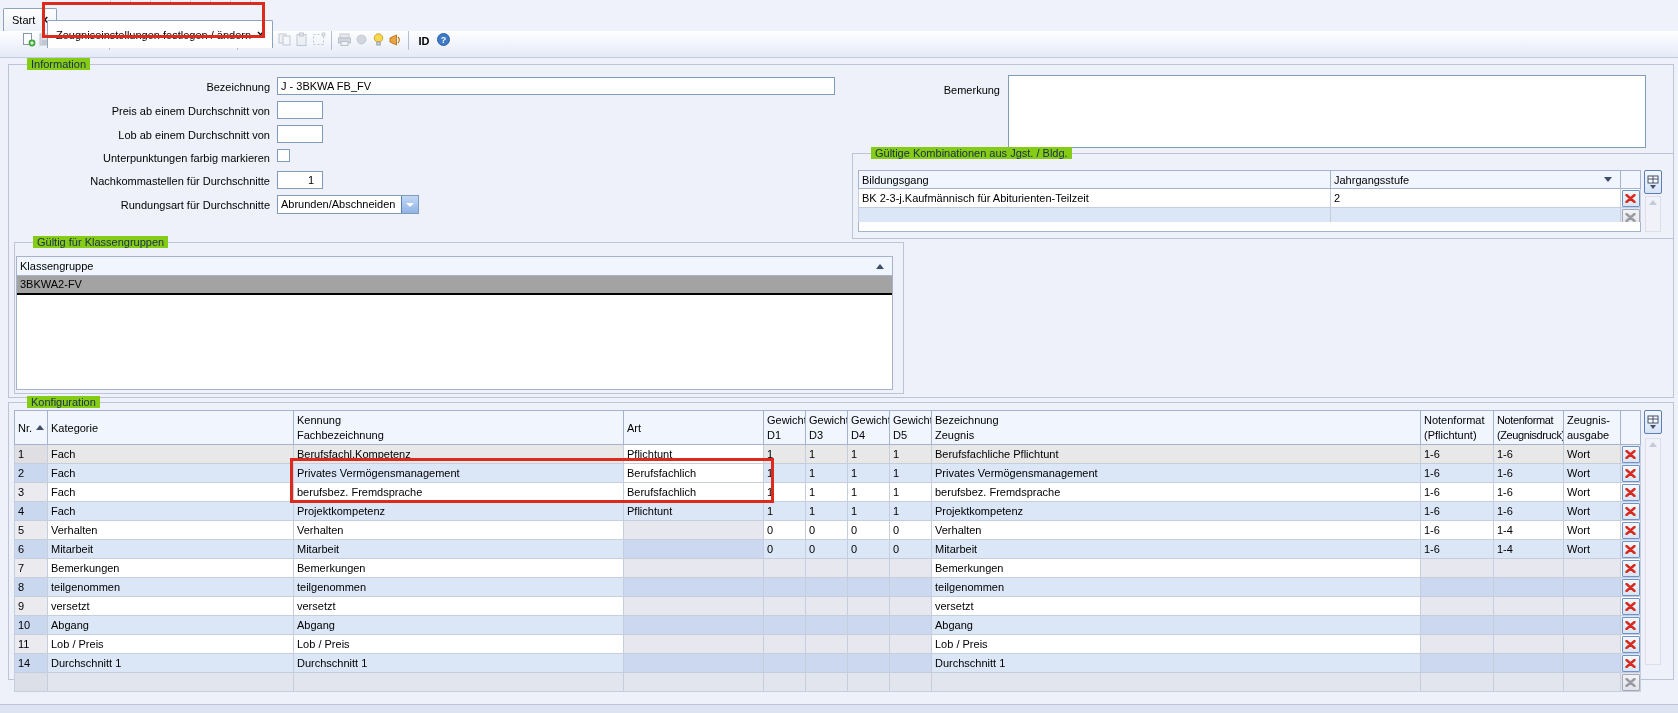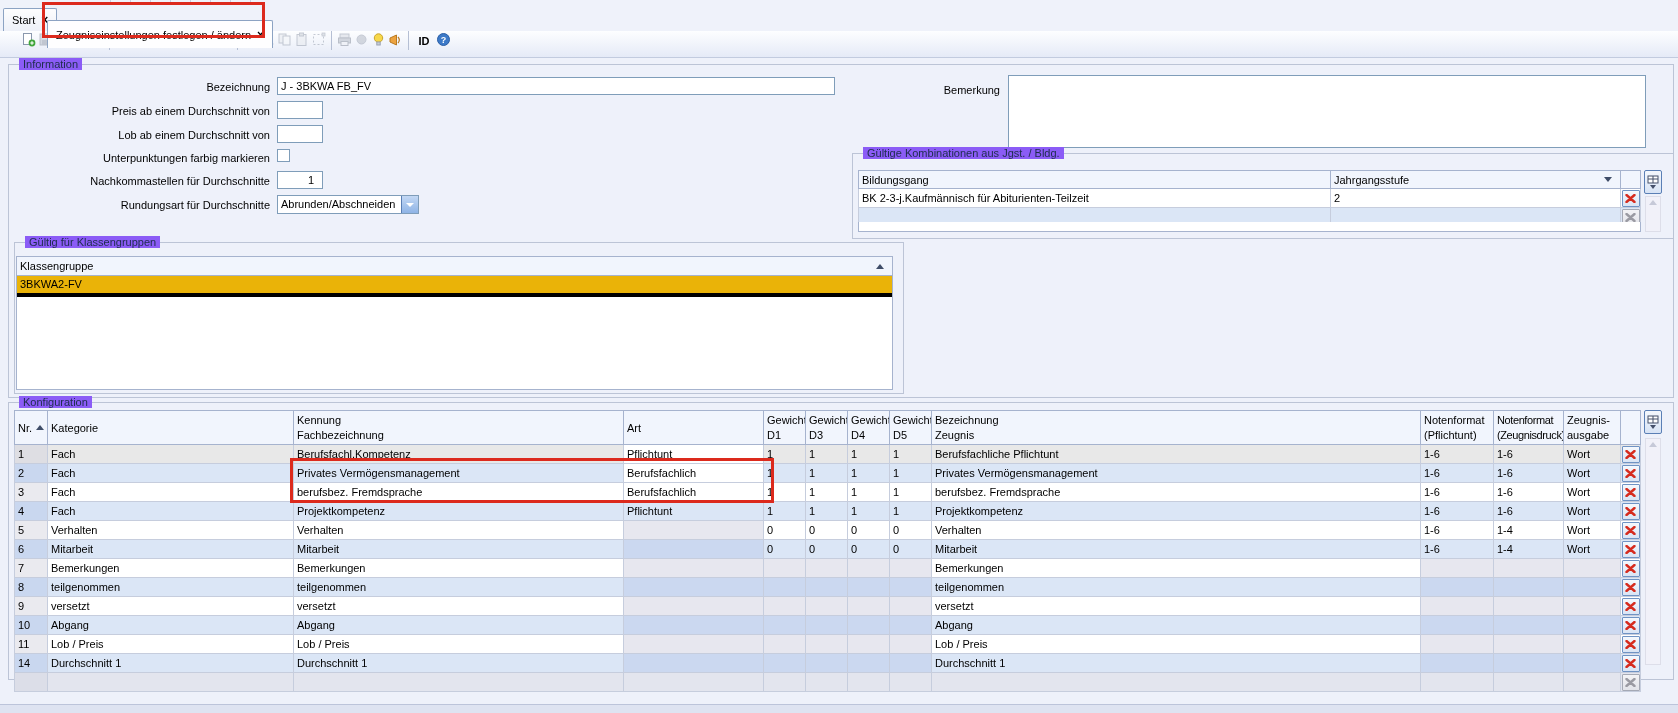--- a/index.html
+++ b/index.html
@@ -17,21 +17,21 @@
   .annotation{position:absolute;border:3px solid #dc2a1d;z-index:40;pointer-events:none}
   
   .toolbar{position:absolute;left:0;top:31px;width:100%;height:27px;display:flex;
     padding-left:20px;background:linear-gradient(#fdfeff,#e5eaf7);border-bottom:1px solid #c2cbdf;box-sizing:border-box}
   .tbtn{width:17px;height:19px;display:flex;align-items:center;justify-content:center;flex:0 0 auto}
   .tbtn.dis{opacity:.55}
   .tsep{width:1px;height:19px;background:#b5bfd4;margin:0 4px;flex:0 0 auto}
   .idbtn{font-weight:bold;width:22px;font-size:11px}
   
   .groupbox{position:absolute;border:1px solid #bcc4d6}
-  .legend{position:absolute;top:-7px;left:10px;background:#8b5cf6;padding:0 4px;color:#1d2c4c;white-space:nowrap}
+  .legend{position:absolute;top:-7px;left:18px;background:#84cc16;padding:0 4px;color:#1d2c4c;white-space:nowrap}
   
   .flabel{position:absolute;width:266px;text-align:right;height:14px;line-height:14px;white-space:nowrap}
   .tinput{position:absolute;border:1px solid #7f9db9;background:#fff;box-sizing:border-box;
     font-family:"Liberation Sans",sans-serif;font-size:11px;padding:1px 3px}
   textarea.tinput{resize:none}
   .checkbox{position:absolute;width:13px;height:13px;background:#fff;border:1px solid #7f9db9;box-sizing:border-box}
   .combo{position:absolute;border:1px solid #7f9db9;background:#fff;box-sizing:border-box}
   .combo .ctext{position:absolute;left:3px;top:2px;white-space:nowrap}
   .cbtn{position:absolute;right:0;top:0;width:17px;height:100%;box-sizing:border-box;
     background:linear-gradient(#c3d8f4,#8fb4e6);border-left:1px solid #5a7fb5;display:flex;align-items:center;justify-content:center}
@@ -69,21 +69,21 @@
   tr.empty-row td{background:#e3e5ee}
   tr.empty-row td.c-nr{background:#dcdee8}
   td.c-x{padding:0;text-align:center;background:inherit}
   .xbtn{display:inline-flex;align-items:center;justify-content:center;width:16px;height:15px;margin-top:1px;
     border:1px solid #6f93c4;border-radius:1px;background:linear-gradient(#f5f8fd,#d9e4f4)}
   .xbtn.gray{border-color:#a5a9b5;background:linear-gradient(#f3f3f6,#e2e3e9)}
   
   .listframe{position:absolute;background:#fff;border:1px solid #a6b3ce;box-sizing:border-box}
   .listhdr{height:18px;line-height:18px;background:#f1f5fd;border-bottom:1px solid #a6b3ce;
     padding:0 8px 0 3px;display:flex;align-items:center;justify-content:space-between}
-  .listrow{height:17px;line-height:17px;background:#eab308;border-bottom:4px solid #000000;padding:0 3px}
+  .listrow{height:17px;line-height:17px;background:#a3a3a3;border-bottom:2px solid #000000;padding:0 3px}
   
   .gridbtn{position:absolute;width:18px;height:24px;box-sizing:border-box;border:1px solid #5a7fb5;border-radius:2px;
     background:linear-gradient(#f3f7fd,#d7e3f5);display:flex;align-items:center;justify-content:center}
   .vtrack{position:absolute;background:#f1f1f9;border:1px solid #dddee9;box-sizing:border-box}
   .faint-up{width:0;height:0;border-left:4px solid transparent;border-right:4px solid transparent;border-bottom:5px solid #c6c9d8;margin:3px auto}
   .filler{position:absolute;background:#fff;border:1px solid #a6b3ce;border-top:none;box-sizing:border-box}
   .botband{position:absolute;left:0;top:704px;width:100%;height:9px;background:#dee3f1;border-top:1px solid #bcc4da}
 </style>
 </head>
 <body>

